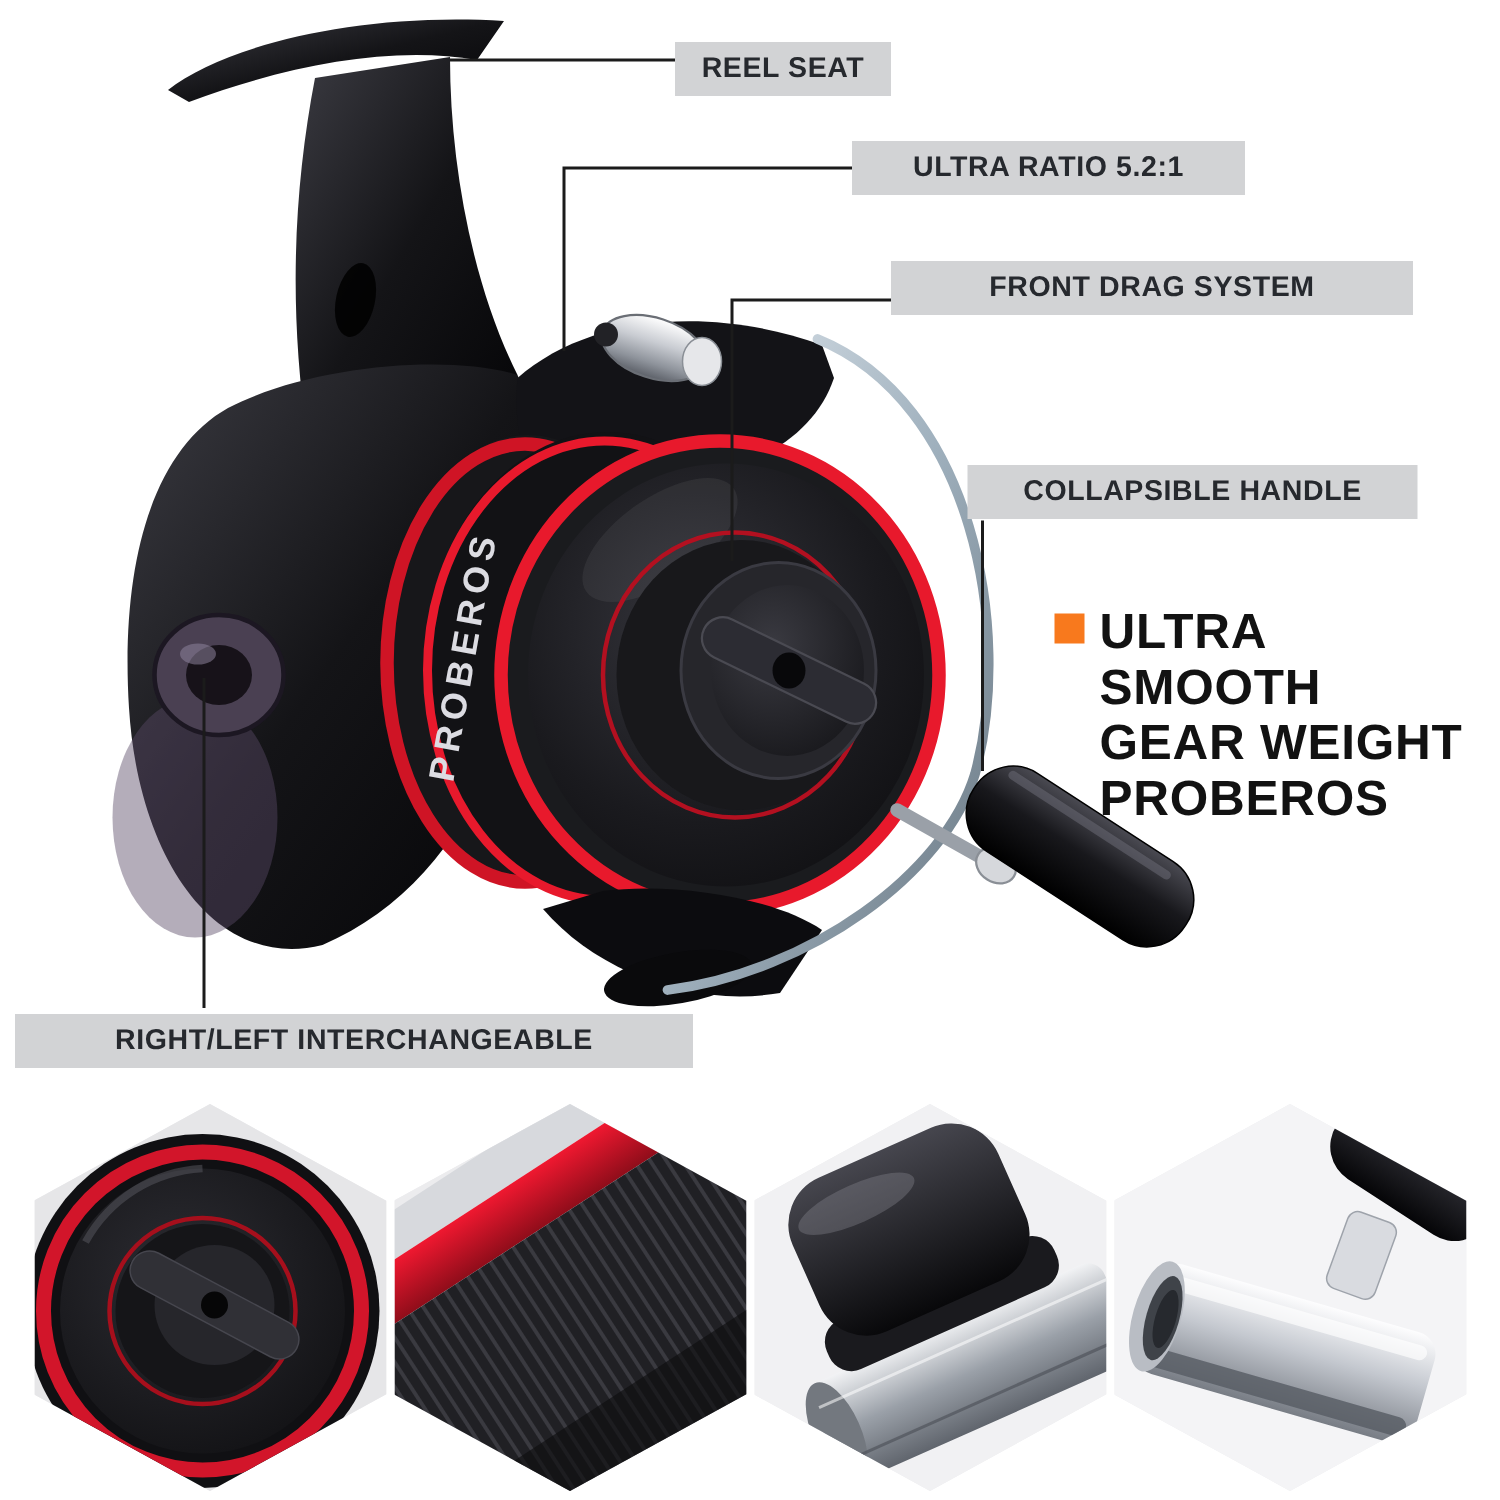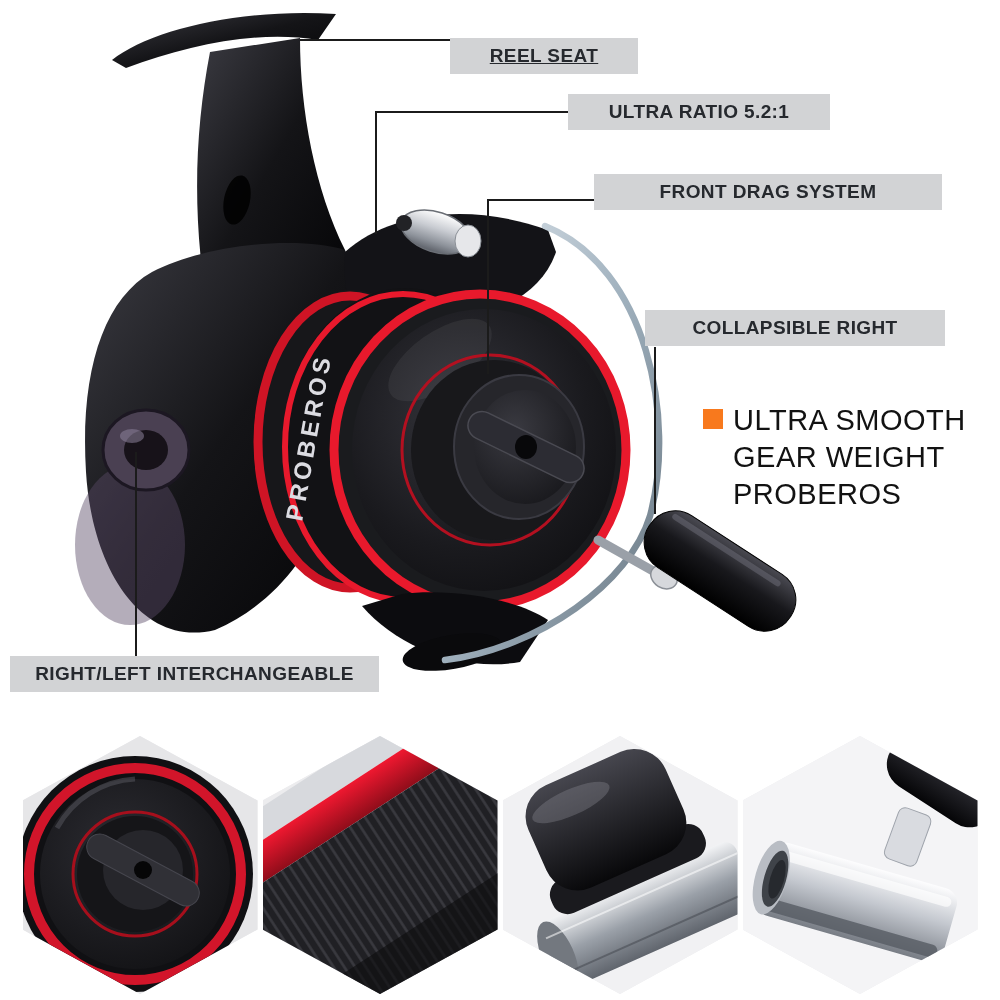--- a/index.html
+++ b/index.html
@@ -8,30 +8,30 @@
     overflow:hidden; font-family:"Liberation Sans", sans-serif;
   }
   .reel-svg { position:absolute; left:0; top:0; width:1000px; height:1000px; z-index:1; }
 
   
   .callout {
     position:absolute; z-index:3; background:#d2d3d5; color:#26292e;
     height:36px; display:flex; align-items:center; justify-content:center;
     font-size:19px; font-weight:700; letter-spacing:.4px; white-space:nowrap;
   }
-  .callout-reel-seat   { left:450px; top:38px;  width:188px;text-decoration:underline; }
+  .callout-reel-seat   { left:450px; top:28px;  width:144px; }
   .callout-gear-ratio  { left:568px; top:94px;  width:262px; }
   .callout-front-drag  { left:594px; top:174px; width:348px; }
   .callout-handle      { left:645px; top:310px; width:300px; }
-  .callout-right-left  { left:10px;  top:656px; width:369px; }
+  .callout-right-left  { left:10px;  top:676px; width:452px; }
 
   
   .features { position:absolute; left:703px; top:402px; z-index:3; display:flex; align-items:flex-start; }
   .features .bullet { width:20px; height:20px; background:#f8791d; margin:7px 10px 0 0; flex:0 0 auto; }
-  .feature-line { font-size:29px; font-weight:400; color:#121212; line-height:37px; letter-spacing:.5px; }
+  .feature-line { font-size:33px; font-weight:700; color:#121212; line-height:37px; letter-spacing:.5px; }
 
   
   .hex-row {
     position:absolute; left:0; top:736px; width:1000px; z-index:2;
     display:flex; justify-content:center; gap:5px;
   }
   .hex {
     width:235px; height:258px; overflow:hidden;
     clip-path:polygon(50% 0,100% 25%,100% 75%,50% 100%,0 75%,0 25%);
     background:#ededef;
@@ -138,21 +138,21 @@
       <polyline points="568,112 376,112 376,234"></polyline>
       <polyline points="594,200 488,200 488,374"></polyline>
       <polyline points="655,347 655,514"></polyline>
       <polyline points="136,672 136,452"></polyline>
     </g>
   </svg>
 
   <div class="callout callout-reel-seat">REEL SEAT</div>
   <div class="callout callout-gear-ratio">ULTRA RATIO 5.2:1</div>
   <div class="callout callout-front-drag">FRONT DRAG SYSTEM</div>
-  <div class="callout callout-handle">COLLAPSIBLE RIGHT</div>
+  <div class="callout callout-handle">COLLAPSIBLE HANDLE</div>
   <div class="callout callout-right-left">RIGHT/LEFT INTERCHANGEABLE</div>
 
   <div class="features">
     <span class="bullet"></span>
     <div>
       <div class="feature-line">ULTRA SMOOTH</div>
       <div class="feature-line">GEAR WEIGHT</div>
       <div class="feature-line">PROBEROS</div>
     </div>
   </div>

